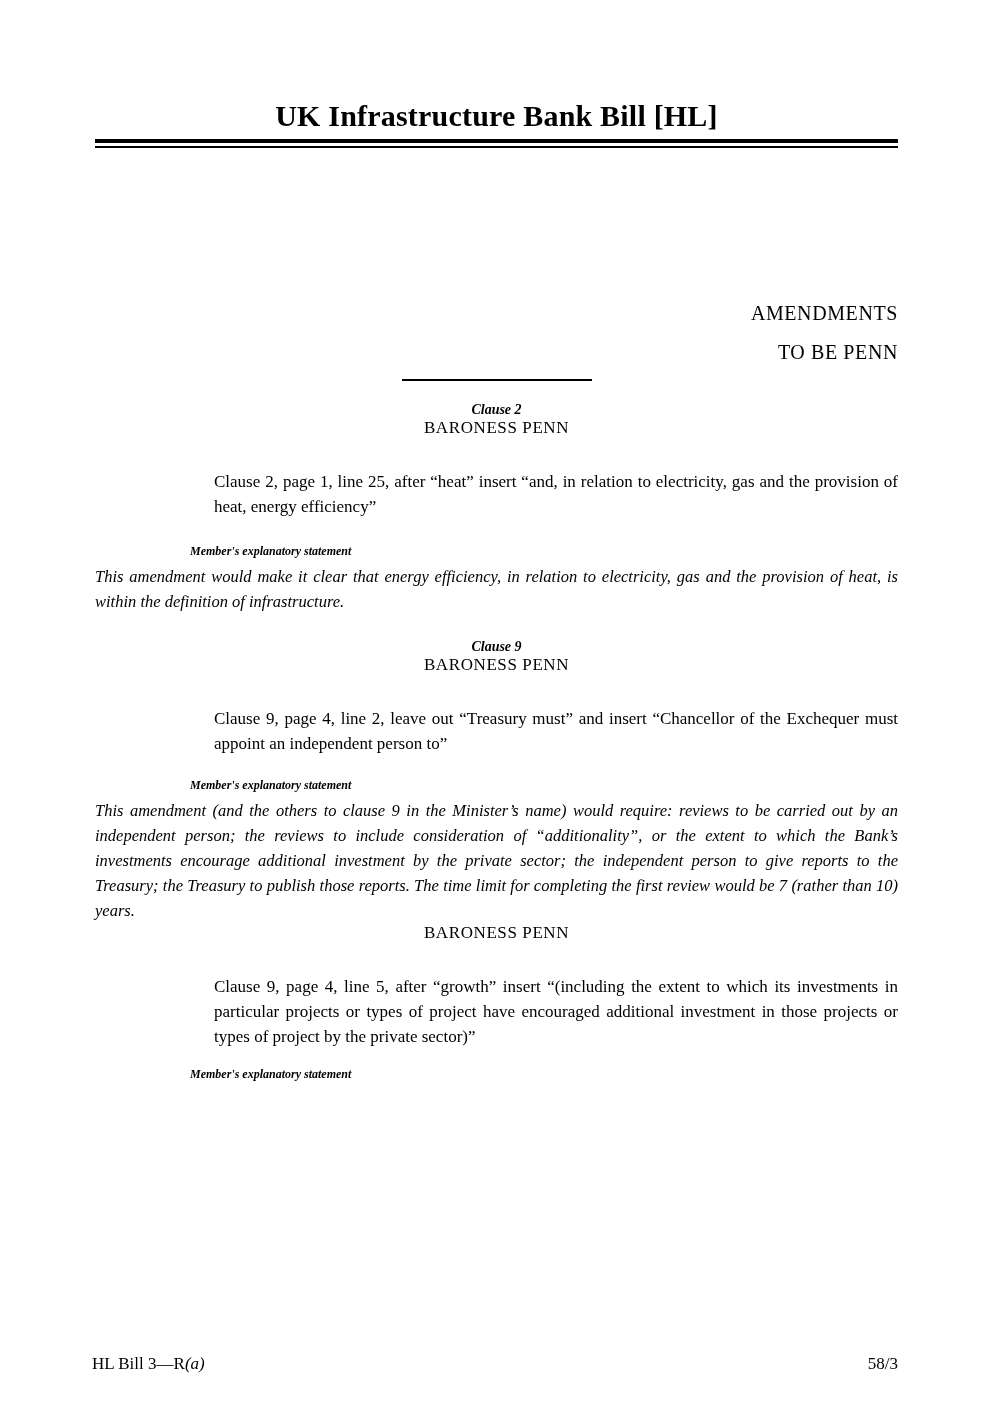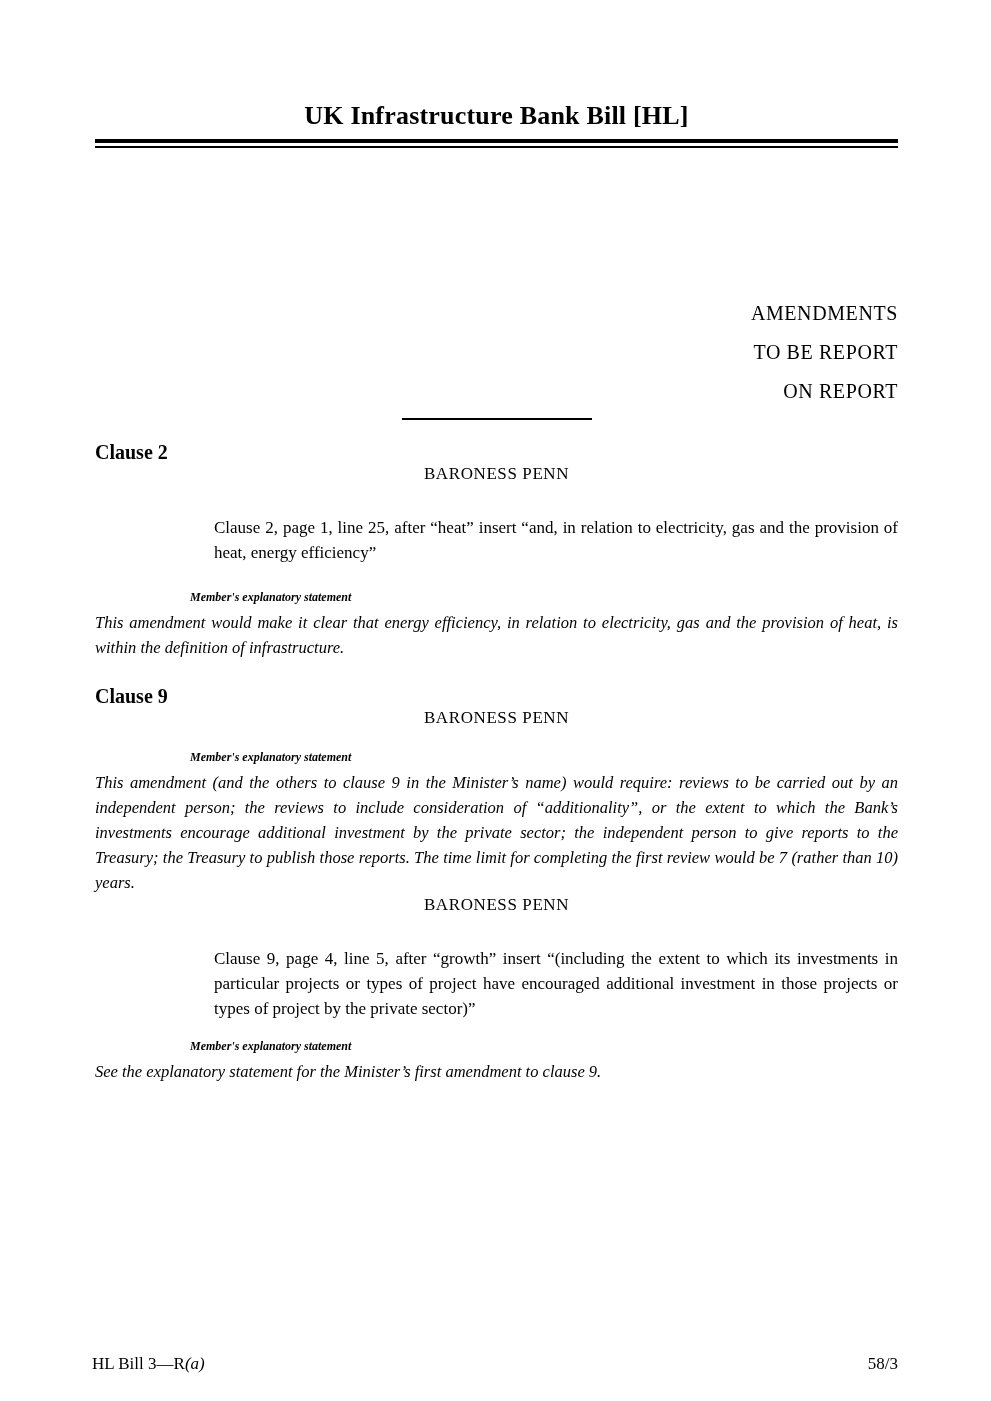--- a/index.html
+++ b/index.html
@@ -12,21 +12,21 @@
     overflow: hidden;
   }
   .page {
     position: relative;
     width: 991px; height: 1401px;
     padding: 0 93px 0 95px;
   }
   .title {
     margin-top: 96px;
     text-align: center;
-    font-size: 26px;
+    font-size: 30px;
     font-weight: bold;
     line-height: 40px;
     letter-spacing: 0.2px;
   }
   .title-rule {
     margin-top: 3px;
     height: 9px;
     border-top: 4px solid #000;
     border-bottom: 2px solid #000;
   }
@@ -36,22 +36,24 @@
     font-size: 20px;
     line-height: 39px;
     letter-spacing: 0.6px;
   }
   .notice-rule {
     width: 190px;
     margin: 7px auto 0 auto;
     border-top: 2px solid #000;
   }
   .clause-heading {
-    font-size: 20px;
+    text-align: center;
+    font-size: 14px;
     font-weight: bold;
+    font-style: italic;
   }
   .clause-heading.first { margin-top: 21px; }
   .clause-heading.later { margin-top: 25px; }
   .mover {
     text-align: center;
     font-size: 17px;
     letter-spacing: 0.6px;
   }
   .amendment-text {
     margin-top: 31px;
@@ -91,41 +93,40 @@
 </head>
 <body>
 
 <div class="page">
 
   <div class="title">UK Infrastructure Bank Bill [HL]</div>
   <div class="title-rule"></div>
 
   <div class="notice">
     <div>AMENDMENTS</div>
-    <div>TO BE REPORT</div>
-    <div>ON REPORT</div>
+    <div>TO BE PENN</div>
   </div>
   <div class="notice-rule"></div>
 
   <div class="clause-heading first">Clause 2</div>
 
   <div class="mover">BARONESS PENN</div>
   <div class="amendment-text">Clause 2, page 1, line 25, after “heat” insert “and, in relation to electricity, gas and the provision of heat, energy efficiency”</div>
   <div class="expl-heading">Member's explanatory statement</div>
   <div class="expl-text">This amendment would make it clear that energy efficiency, in relation to electricity, gas and the provision of heat, is within the definition of infrastructure.</div>
 
   <div class="clause-heading later">Clause 9</div>
 
   <div class="mover">BARONESS PENN</div>
+  <div class="amendment-text">Clause 9, page 4, line 2, leave out “Treasury must” and insert “Chancellor of the Exchequer must appoint an independent person to”</div>
   <div class="expl-heading tight">Member's explanatory statement</div>
   <div class="expl-text">This amendment (and the others to clause 9 in the Minister’s name) would require: reviews to be carried out by an independent person; the reviews to include consideration of “additionality”, or the extent to which the Bank’s investments encourage additional investment by the private sector; the independent person to give reports to the Treasury; the Treasury to publish those reports. The time limit for completing the first review would be 7 (rather than 10) years.</div>
 
   <div class="mover">BARONESS PENN</div>
   <div class="amendment-text">Clause 9, page 4, line 5, after “growth” insert “(including the extent to which its investments in particular projects or types of project have encouraged additional investment in those projects or types of project by the private sector)”</div>
   <div class="expl-heading tighter">Member's explanatory statement</div>
-  <div class="expl-text">See the explanatory statement for the Minister’s first amendment to clause 9.</div>
 
   <div class="footer">
     <span class="bill-ref"><span>HL Bill 3—R</span><span class="italic">(a)</span></span>
     <span class="page-ref">58/3</span>
   </div>
 
 </div>
 
 </body></html>

